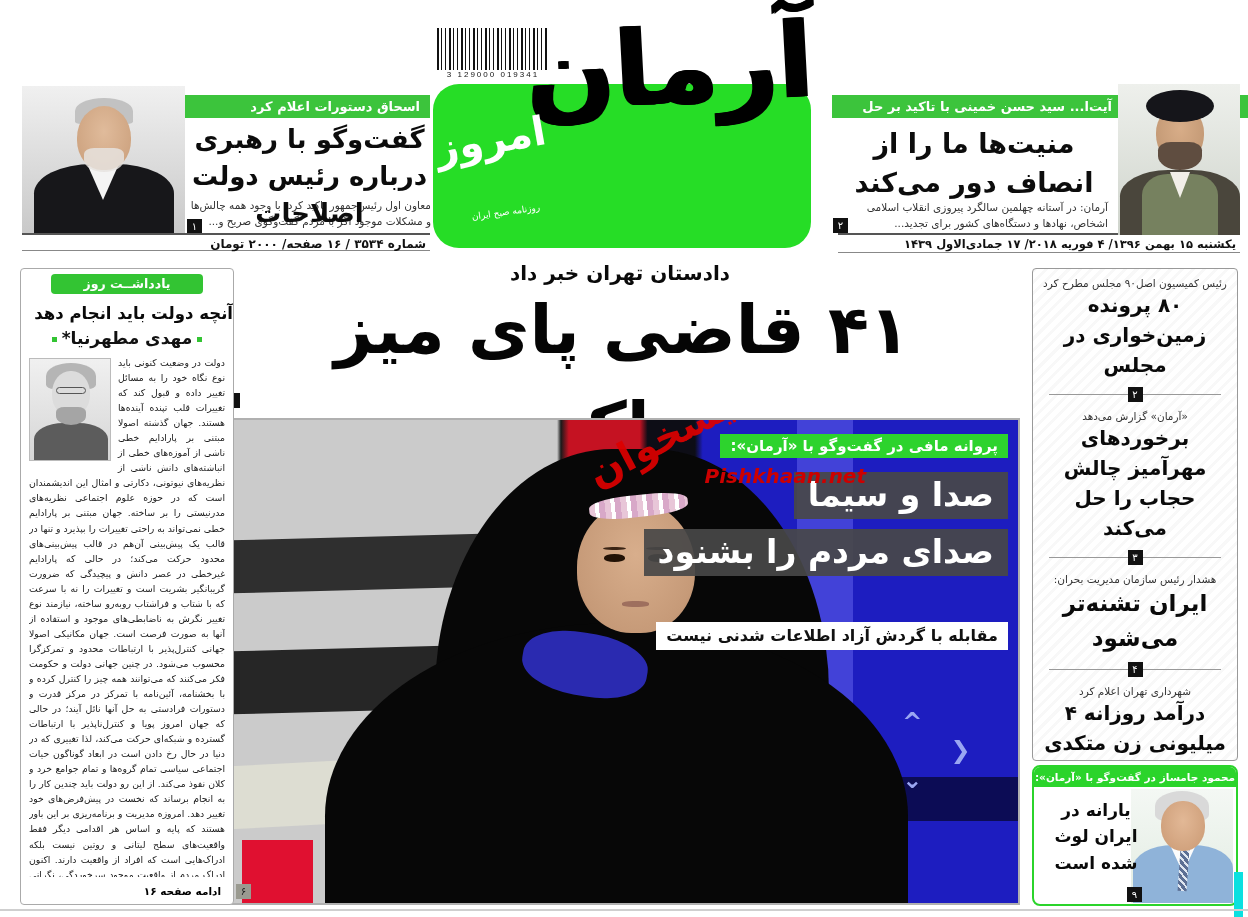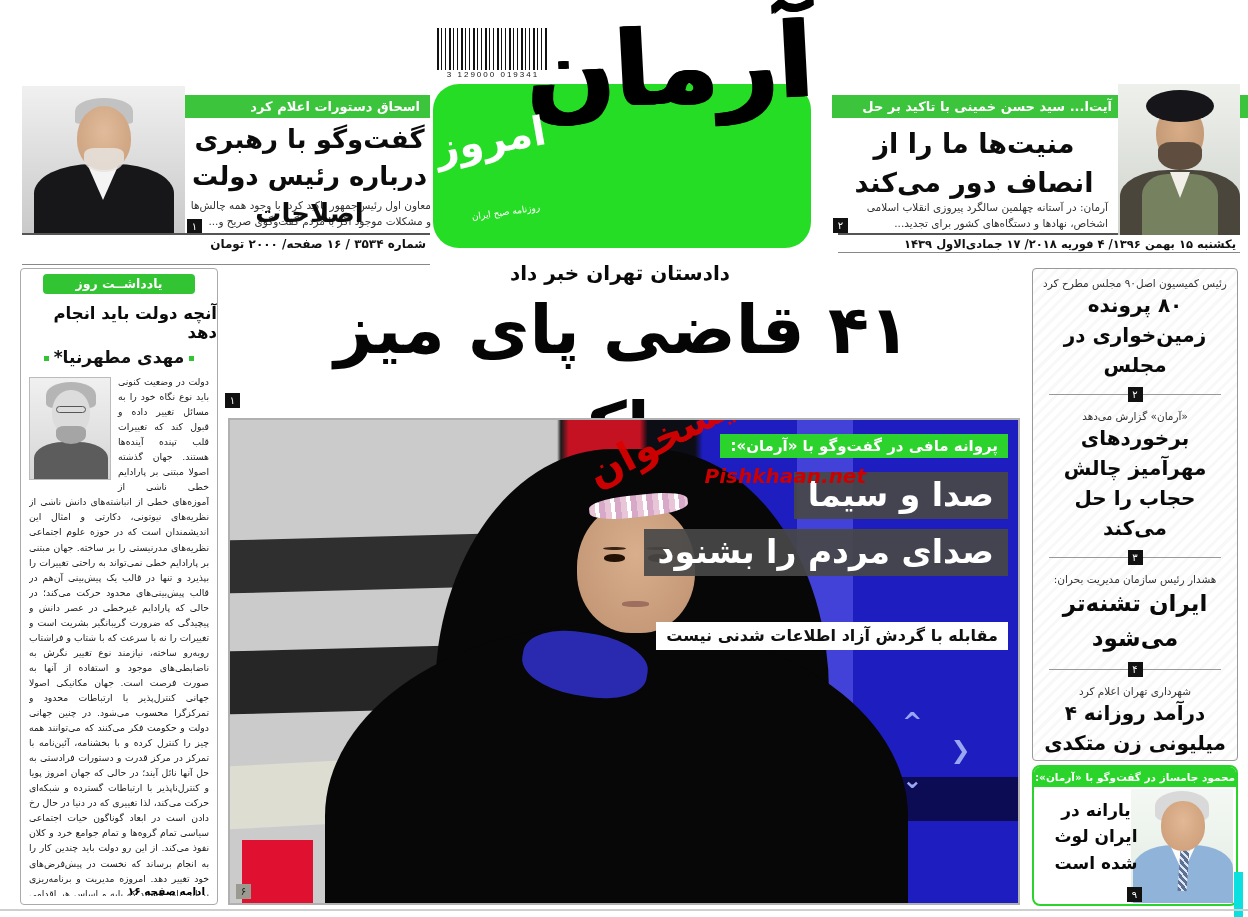--- a/index.html
+++ b/index.html
@@ -36,21 +36,21 @@
   .logo-box { left:433px; top:84px; width:378px; height:164px; background:#26dd26; border-radius:26px; }
   .logo-title { left:538px; top:6px; width:275px; font-size:104px; font-weight:bold; color:#000;
                 text-align:center; white-space:nowrap; transform:rotate(-3deg); direction:rtl;
                 text-shadow:2px 0 0 #000,-1px 0 0 #000; z-index:3;}
   .logo-sub { left:441px; top:116px; width:105px; font-size:40px; font-weight:bold; color:#fff;
               text-align:center; transform:rotate(-10deg); direction:rtl; z-index:3;}
   .logo-tagline { left:447px; top:206px; width:118px; font-size:9px; color:#fff; text-align:center;
                   transform:rotate(-8deg); direction:rtl; z-index:3; line-height:1.5;}
 
   
-  .rule-left { left:22px; top:233px; width:408px; height:32px; border-top:2px solid #555; border-bottom:1.5px solid #888;
+  .rule-left { left:22px; top:233px; width:408px; height:18px; border-top:2px solid #555; border-bottom:1.5px solid #888;
                font-size:12px; font-weight:bold; color:#111; text-align:right; line-height:18px; direction:rtl; padding-right:4px;}
   .rule-right { left:838px; top:233px; width:402px; height:20px; border-top:2px solid #555; border-bottom:1.5px solid #888;
                font-size:11.5px; font-weight:bold; color:#111; text-align:right; line-height:18px; direction:rtl; padding-right:4px;}
 
   
   .tr-kicker { left:832px; top:95px; width:416px; height:23px; background:#3cc43c; color:#fff;
                font-size:13px; font-weight:bold; line-height:23px; text-align:right; padding-right:136px; direction:rtl; }
   .tr-photo { left:1118px; top:84px; width:122px; height:151px; background:linear-gradient(#eef0ec,#cfd4cc); overflow:hidden; z-index:2;}
   .tr-turban { left:28px; top:6px; width:68px; height:32px; background:#15151a; border-radius:50%; }
   .tr-face { left:38px; top:22px; width:48px; height:56px; background:radial-gradient(ellipse at 50% 40%,#d8ad88,#c49a76 75%,#a87f60); border-radius:48%; }
@@ -127,21 +127,21 @@
                  color:#0a0a0a; text-align:center; line-height:1.55; direction:rtl; }
   .br-photo { position:absolute; right:3px; top:22px; width:102px; height:114px; background:linear-gradient(#f4f8f4,#e2ece2); overflow:hidden;}
   .br-hair { left:24px; top:2px; width:54px; height:30px; background:#d9d9d9; border-radius:50% 50% 20% 20%; }
   .br-face { left:30px; top:12px; width:44px; height:50px; background:radial-gradient(ellipse at 50% 40%,#e2b896,#d0a17c 75%,#b8855f); border-radius:48%; }
   .br-suit { left:2px; top:56px; width:100px; height:58px; background:#8fb3d9; border-radius:40% 40% 0 0; }
   .br-shirt { left:40px; top:58px; width:24px; height:26px; background:#fcfcfc; clip-path:polygon(50% 100%,0 0,100% 0); }
   .br-tie { left:48px; top:60px; width:9px; height:42px; background:repeating-linear-gradient(45deg,#5c6f94 0 3px,#dfe6f0 3px 5px); transform:rotate(4deg); }
   .br-pagebox { left:93px; top:120px; }
 
   
-  .note-box { left:20px; top:268px; width:198px; height:637px; border:1px solid #aaa; border-radius:4px; background:#fff; overflow:hidden; }
+  .note-box { left:20px; top:268px; width:214px; height:637px; border:1px solid #aaa; border-radius:4px; background:#fff; overflow:hidden; }
   .note-tab { width:152px; height:20px; background:#33c433; border-radius:4px; margin:5px auto 0;
               color:#fff; font-size:12.5px; font-weight:bold; text-align:center; line-height:20px; direction:rtl;}
   .note-headline { font-size:16.5px; font-weight:bold; color:#0a0a0a; text-align:right; margin-top:10px; direction:rtl;}
   .note-author { font-size:17px; font-weight:bold; color:#111; text-align:center; margin-top:5px; direction:rtl;}
   .note-author .dm { display:inline-block; width:5px; height:5px; background:#33c433; margin:0 5px; vertical-align:middle; }
   .note-body { margin:7px 8px 0; font-size:9.3px; line-height:1.62; text-align:justify; direction:rtl;
                color:#1a1a1a; height:522px; overflow:hidden; }
   .note-photo { float:left; width:82px; height:103px; margin:3px 7px 3px 0; background:linear-gradient(#f0f0f0,#d6d6d6);
                 border:1px solid #bbb; position:relative; overflow:hidden;}
   .np-hair { position:absolute; left:16px; top:4px; width:50px; height:26px; background:#b5b5b5; border-radius:50% 50% 16% 16%; }

